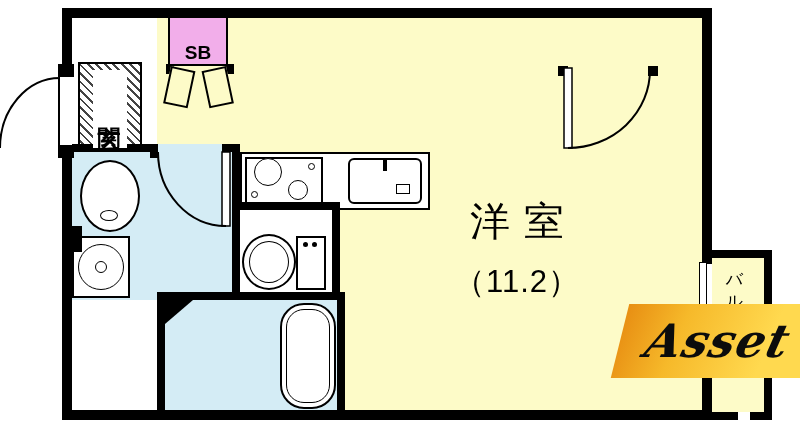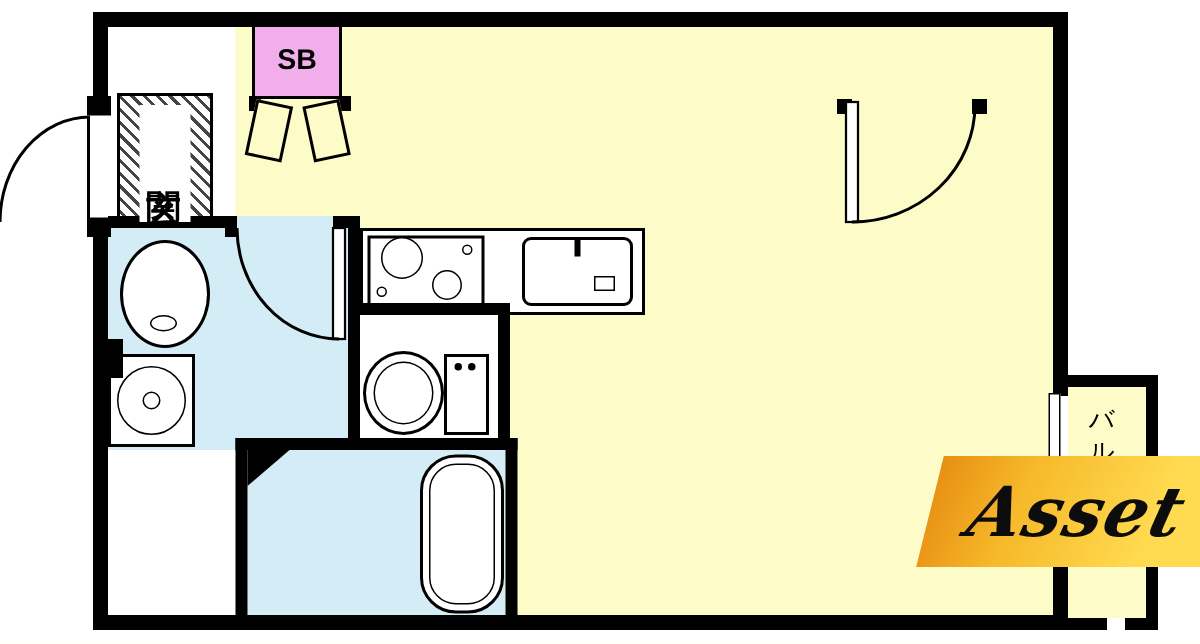--- a/index.html
+++ b/index.html
@@ -9,21 +9,21 @@
   .wall{position:absolute;background:var(--wall,#000);}
   .fill-yellow{background:var(--room-yellow,#fdfbc8);}
   .fill-blue{background:var(--wet-blue,#d4ecf5);}
   .fill-white{background:#fff;}
   .fixture{background:#fff;border:2px solid #000;}
   .thin{border-width:1.5px;}
   .round{border-radius:50%;}
   .hatch{background:repeating-linear-gradient(45deg,#fff 0 4px,#444 4px 6px);border:2px solid #000;}
   .vtext{writing-mode:vertical-rl;text-orientation:upright;}
   .pinkbox{background:var(--closet-pink,#f2aeea);border:3px solid #000;display:flex;
-           align-items:center;justify-content:center;font-weight:600;color:#000;}
+           align-items:flex-end;justify-content:center;font-weight:600;color:#000;}
   .panel{background:var(--room-yellow,#fdfbc8);border:2px solid #000;}
   .slider{background:#fff;border:1.5px solid #000;}
   .genkan-label{background:#fff;display:flex;align-items:center;justify-content:center;
                 font-size:23px;font-weight:600;letter-spacing:2px;}
   .room-label{display:flex;flex-direction:column;align-items:center;color:#000;}
   .room-name{font-size:40px;font-weight:500;letter-spacing:14px;padding-left:14px;}
   .room-size{font-size:31px;font-weight:500;margin-top:12px;letter-spacing:1px;}
   .balcony-label{font-size:17px;font-weight:500;letter-spacing:4px;color:#000;}
   .logo{transform:skewX(-14deg);display:flex;align-items:center;justify-content:center;
         background:linear-gradient(100deg,var(--logo-orange,#e88f13) 0%,#f6b92a 30%,var(--logo-yellow,#ffd94f) 75%);}
@@ -118,20 +118,24 @@
     <line x1="59" y1="78" x2="59" y2="148" stroke="#000" stroke-width="2"></line>
     <rect x="222" y="152" width="8" height="74" fill="#fff" stroke="#000" stroke-width="1.5"></rect>
     <path d="M 158 152 A 68 74 0 0 0 226 226" fill="none" stroke="#000" stroke-width="2"></path>
     <rect x="564" y="68" width="8" height="80" fill="#fff" stroke="#000" stroke-width="1.5"></rect>
     <path d="M 568 148 A 82 78 0 0 0 650 70" fill="none" stroke="#000" stroke-width="2"></path>
     <polygon points="165,300 193,300 165,324" fill="#000"></polygon>
   </svg>
 
   <div class="abs genkan-label vtext" style="left:93px;top:70px;width:34px;height:78px">玄関</div>
 
+  <div class="abs room-label" style="left:397px;top:194px;width:240px">
+    <div class="room-name">洋室</div>
+    <div class="room-size">（11.2）</div>
+  </div>
 
   <div class="abs balcony-label vtext" style="left:723px;top:260px;height:152px">バルコニー</div>
 
   <div class="abs logo" style="left:620px;top:304px;width:196px;height:74px">
     <span class="logo-text">Asset</span>
   </div>
 
 </div>
 
 </body></html>

